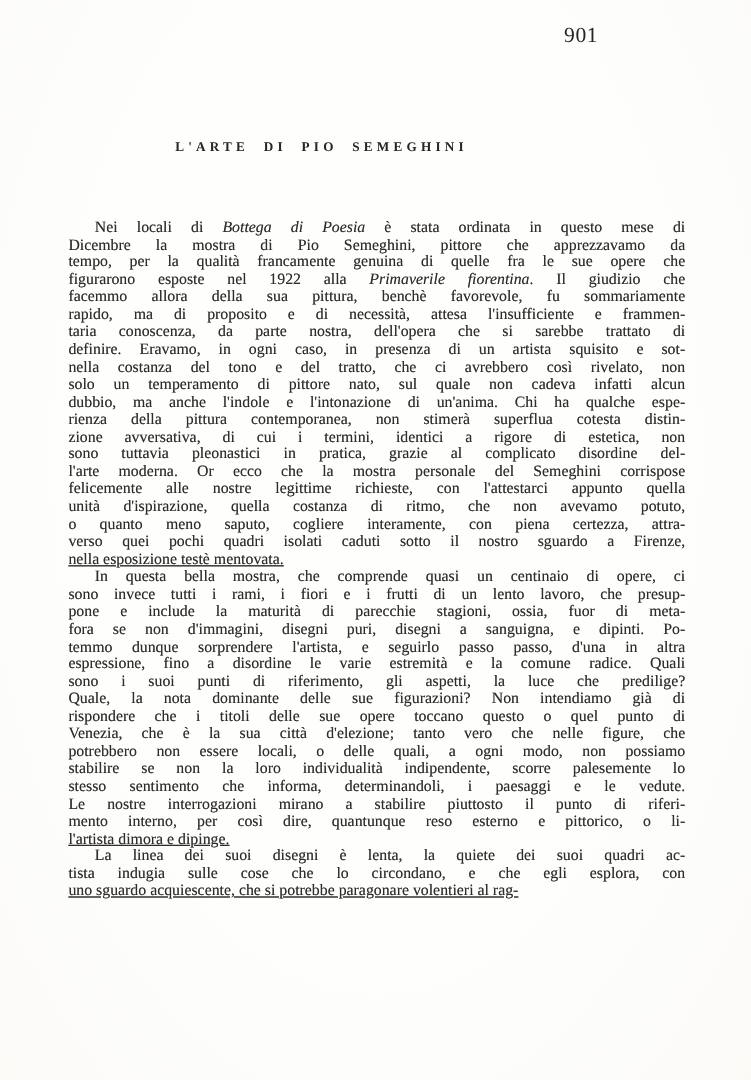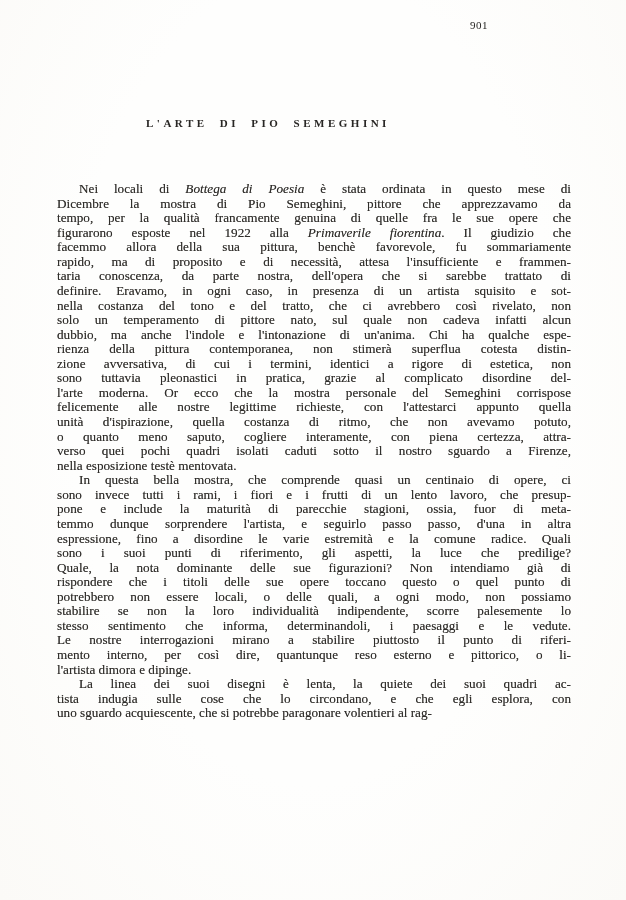--- a/index.html
+++ b/index.html
@@ -17,21 +17,21 @@
     width: 626px;
     height: 900px;
     overflow: hidden;
     background: radial-gradient(ellipse at 50% 42%, #fefefd 55%, #fbfaf7 100%);
     color: #2d2b28;
   }
   .page-number {
     position: absolute;
     left: 470px;
     top: 19px;
-    font-size: 11px;
+    font-size: 18px;
     letter-spacing: 0.5px;
     color: #262523;
   }
   .title {
     position: absolute;
     left: 146px;
     top: 117px;
     margin: 0;
     font-size: 11px;
     font-weight: 700;
@@ -53,20 +53,21 @@
   .line {
     text-align: justify;
     text-align-last: justify;
     -moz-text-align-last: justify;
   }
   .line.first {
     padding-left: 22px;
   }
   .line.last {
     text-align-last: left;
+    text-decoration: underline;
     -moz-text-align-last: left;
   }
   .line i {
   }
 </style>
 </head>
 <body>
 
 <div class="page">
   <div class="page-number">901</div>
@@ -88,25 +89,27 @@
       <div class="line">sono tuttavia pleonastici in pratica, grazie al complicato disordine del-</div>
       <div class="line">l'arte moderna. Or ecco che la mostra personale del Semeghini corrispose</div>
       <div class="line">felicemente alle nostre legittime richieste, con l'attestarci appunto quella</div>
       <div class="line">unità d'ispirazione, quella costanza di ritmo, che non avevamo potuto,</div>
       <div class="line">o quanto meno saputo, cogliere interamente, con piena certezza, attra-</div>
       <div class="line">verso quei pochi quadri isolati caduti sotto il nostro sguardo a Firenze,</div>
       <div class="line last">nella esposizione testè mentovata.</div>
       <div class="line first">In questa bella mostra, che comprende quasi un centinaio di opere, ci</div>
       <div class="line">sono invece tutti i rami, i fiori e i frutti di un lento lavoro, che presup-</div>
       <div class="line">pone e include la maturità di parecchie stagioni, ossia, fuor di meta-</div>
+      <div class="line">fora se non d'immagini, disegni puri, disegni a sanguigna, e dipinti. Po-</div>
       <div class="line">temmo dunque sorprendere l'artista, e seguirlo passo passo, d'una in altra</div>
       <div class="line">espressione, fino a disordine le varie estremità e la comune radice. Quali</div>
       <div class="line">sono i suoi punti di riferimento, gli aspetti, la luce che predilige?</div>
       <div class="line">Quale, la nota dominante delle sue figurazioni? Non intendiamo già di</div>
       <div class="line">rispondere che i titoli delle sue opere toccano questo o quel punto di</div>
+      <div class="line">Venezia, che è la sua città d'elezione; tanto vero che nelle figure, che</div>
       <div class="line">potrebbero non essere locali, o delle quali, a ogni modo, non possiamo</div>
       <div class="line">stabilire se non la loro individualità indipendente, scorre palesemente lo</div>
       <div class="line">stesso sentimento che informa, determinandoli, i paesaggi e le vedute.</div>
       <div class="line">Le nostre interrogazioni mirano a stabilire piuttosto il punto di riferi-</div>
       <div class="line">mento interno, per così dire, quantunque reso esterno e pittorico, o li-</div>
       <div class="line last">l'artista dimora e dipinge.</div>
       <div class="line first">La linea dei suoi disegni è lenta, la quiete dei suoi quadri ac-</div>
       <div class="line">tista indugia sulle cose che lo circondano, e che egli esplora, con</div>
       <div class="line last">uno sguardo acquiescente, che si potrebbe paragonare volentieri al rag-</div>
     </div>

